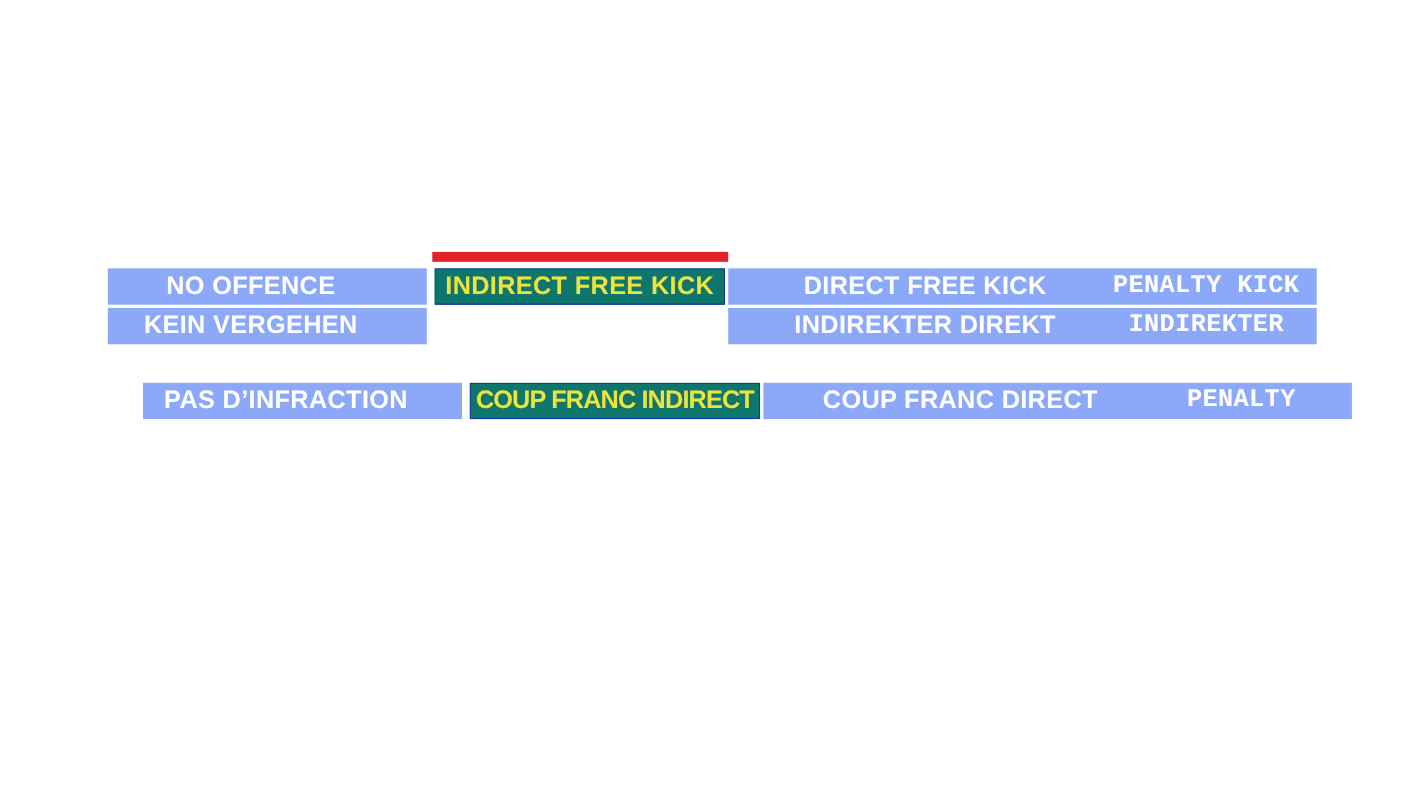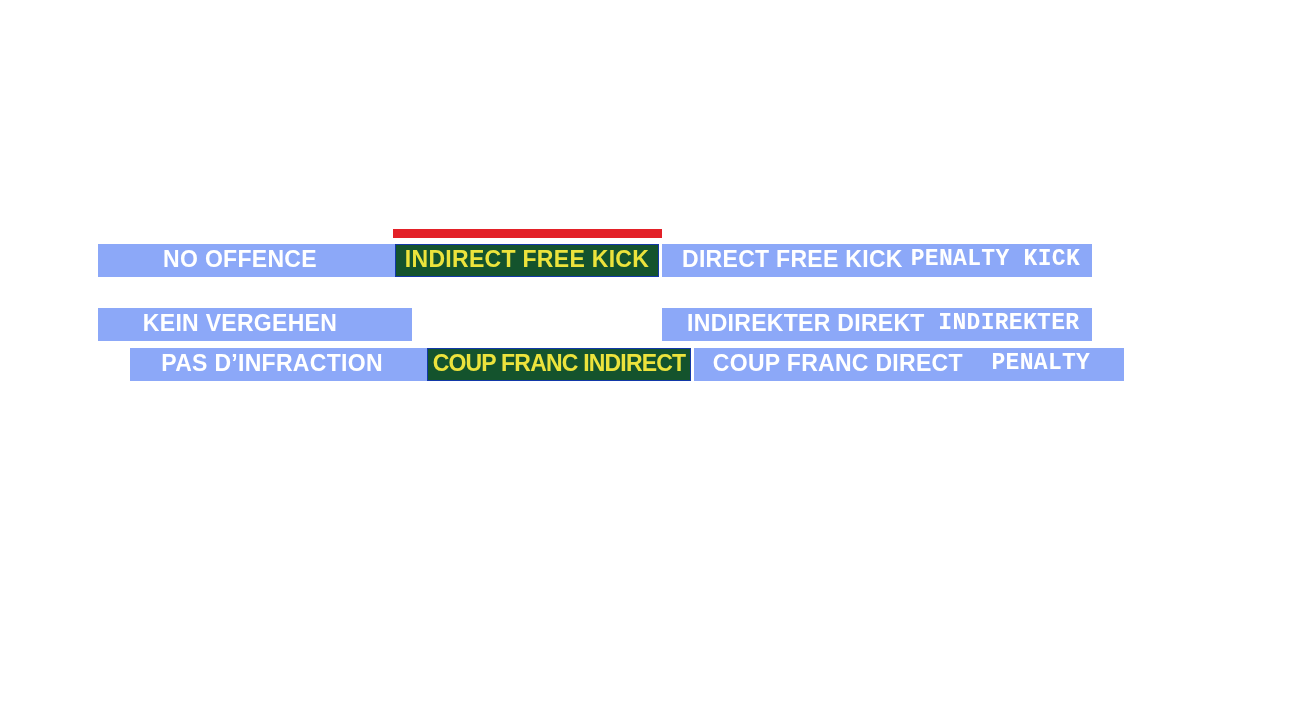--- a/index.html
+++ b/index.html
@@ -23,52 +23,52 @@
     height: 9px;
     background: #e32128;
   }
   .row {
     position: absolute;
     left: 0;
     width: 100%;
     height: 33px;
   }
   .row-1 { top: 244px; }
-  .row-2 { top: 308px; }
+  .row-2 { top: 280px; }
   .row-3 { top: 348px; margin-left: 32px; }
 
   .cell {
     position: absolute;
     top: 0;
     height: 33px;
     background: #8ca8f8;
     display: flex;
     align-items: center;
     justify-content: center;
     color: #ffffff;
     font-size: 23px;
     font-weight: bold;
     letter-spacing: 0.3px;
     white-space: nowrap;
     cursor: pointer;
   }
-  .cell-left  { left: 98px;  width: 314px; }
+  .cell-left  { left: 98px;  width: 290px; }
   .cell-left .label { transform: translateX(-15px); }
 
   .cell-mid {
     left: 395px;
     width: 264px;
-    background: #14532d;
+    background: #0f766e;
     color: #ece33c;
     box-shadow: inset 0 0 0 1px #1238a8;
   }
 
   .cell-right {
     left: 662px;
-    width: 430px;
+    width: 535px;
     justify-content: flex-start;
   }
   .sub {
     height: 100%;
     display: flex;
     align-items: center;
     justify-content: center;
     cursor: pointer;
   }
   .sub-1 { width: 358px; }

